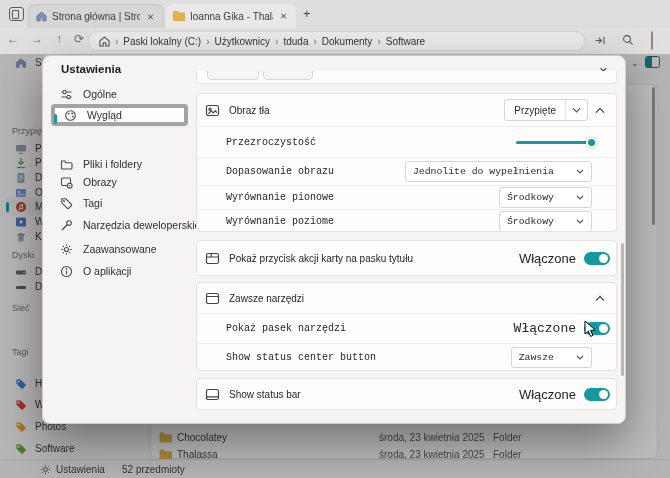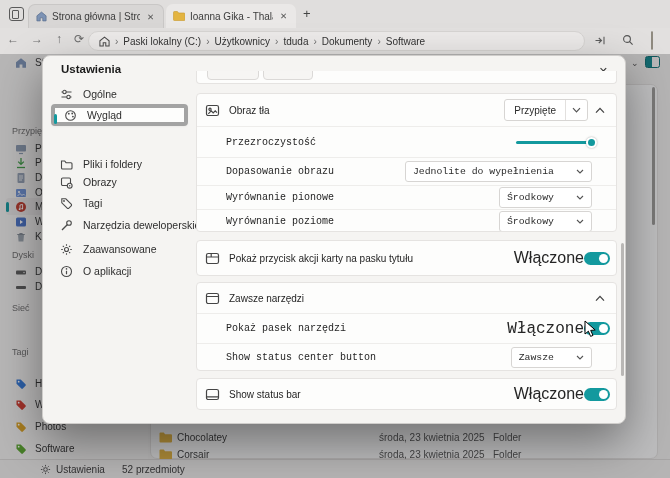--- a/index.html
+++ b/index.html
@@ -69,21 +69,21 @@
   .crow.sub{padding-left:29px;font-family:Liberation Mono, monospace;}
   .spacer{flex:1;}
   .hicon{width:15px;height:15px;flex:none;}
   
   .combo{display:flex;align-items:center;gap:22px;height:21px;padding:0 7px;background:#fff;border:1px solid #d7d5d3;border-radius:3px;font-size:9.8px;color:#2b2b2b;margin-right:18px;white-space:nowrap;}
   .splitbtn{display:flex;align-items:center;height:22px;background:#fff;border:1px solid #d7d5d3;border-radius:3px;font-size:10px;color:#2b2b2b;margin-right:2px;}
   .splitbtn .txt{padding:0 9px;}
   .splitbtn .divd{width:1px;height:100%;background:#e2e0de;}
   .splitbtn .chev{padding:0 6px;display:flex;align-items:center;}
   .expander{width:20px;height:20px;display:flex;align-items:center;justify-content:center;flex:none;}
-  .statetxt{font-size:16px;color:#252525;text-align:right;}
+  .statetxt{font-size:13px;color:#252525;margin-right:8px;text-align:right;}
   .toggle{width:26px;height:13px;border-radius:7px;background:var(--accent);position:relative;flex:none;}
   .toggle .knob{position:absolute;right:2px;top:2px;width:9px;height:9px;border-radius:50%;background:#fff;}
   .slider{position:relative;width:80px;height:12px;margin-right:14px;flex:none;}
   .slider .track{position:absolute;left:0;top:5px;width:100%;height:3px;border-radius:2px;background:var(--accent);}
   .slider .thumb{position:absolute;right:-1px;top:0.5px;width:11px;height:11px;border-radius:50%;background:#fff;box-shadow:0 0 2px rgba(0,0,0,0.35);}
   .slider .thumb:after{content:"";position:absolute;left:2px;top:2px;width:7px;height:7px;border-radius:50%;background:var(--accent);}
   .dscroll{position:absolute;left:578px;top:187px;width:3px;height:133px;border-radius:2px;background:#b9b7b5;}
   .cursor{position:absolute;left:584px;top:320px;z-index:30;}
   svg{display:block;}
 </style>
@@ -297,21 +297,21 @@
             <path d="M0.5 1.5 a1 1 0 0 1 1-1 h3.2 l1.4 1.7 h5.9 a1 1 0 0 1 1 1 v6.3 a1 1 0 0 1 -1 1 H1.5 a1 1 0 0 1 -1-1 Z" fill="#e3b441"></path>
           </svg>
         <span class="fname">Chocolatey</span>
         <span class="fdate">środa, 23 kwietnia 2025</span>
         <span class="ftype">Folder</span>
       </div>
       <div class="frow" style="top:360px">
         <svg class="ficon" viewBox="0 0 13 11">
             <path d="M0.5 1.5 a1 1 0 0 1 1-1 h3.2 l1.4 1.7 h5.9 a1 1 0 0 1 1 1 v6.3 a1 1 0 0 1 -1 1 H1.5 a1 1 0 0 1 -1-1 Z" fill="#e3b441"></path>
           </svg>
-        <span class="fname">Corsair</span>
+        <span class="fname">Thalassa</span>
         <span class="fdate">środa, 23 kwietnia 2025</span>
         <span class="ftype">Folder</span>
       </div>
       <div class="fscroll"></div>
     </div>
 
     <span class="bgchev" style="left:631px;top:4px">⌄</span>
     <span class="previcon" style="left:645px;top:2px"></span>
 
     <div class="statusbar">

